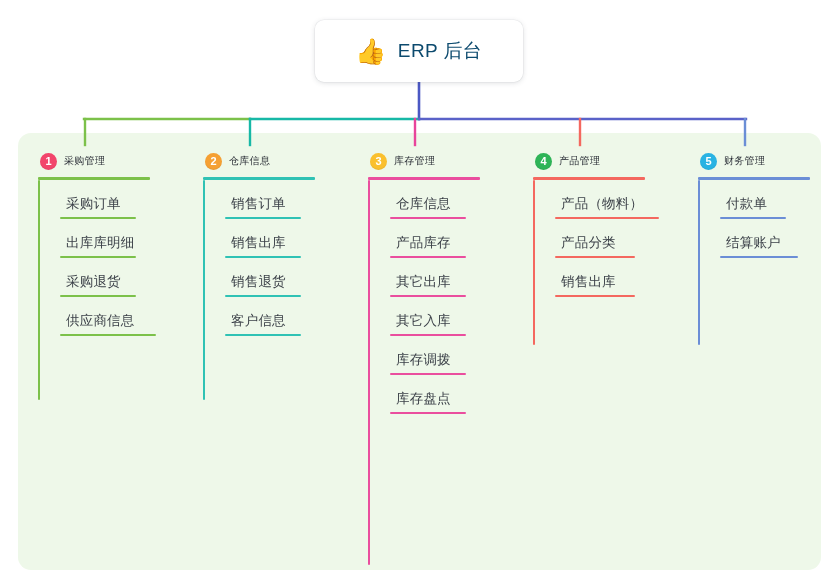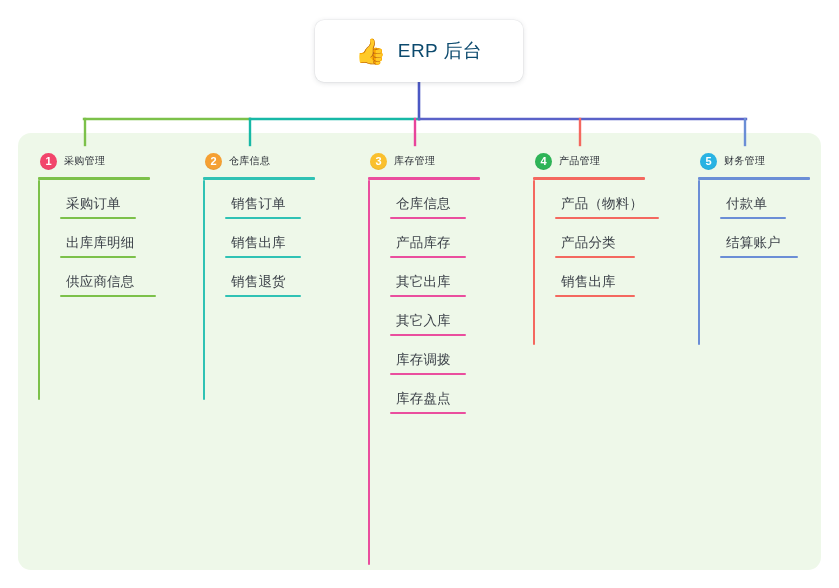--- a/index.html
+++ b/index.html
@@ -127,20 +127,24 @@
         <div class="spine" style="background: rgb(124, 193, 74); height: 220px;"></div>
         <div class="leaf">
           <span class="leaf-text">采购订单</span>
           <div class="leaf-rule" style="width: 76px; background: rgb(124, 193, 74);"></div>
         </div>
         <div class="leaf">
           <span class="leaf-text">出库库明细</span>
           <div class="leaf-rule" style="width: 76px; background: rgb(124, 193, 74);"></div>
         </div>
         <div class="leaf">
+          <span class="leaf-text">采购退货</span>
+          <div class="leaf-rule" style="width: 76px; background: rgb(124, 193, 74);"></div>
+        </div>
+        <div class="leaf">
           <span class="leaf-text">供应商信息</span>
           <div class="leaf-rule" style="width: 96px; background: rgb(124, 193, 74);"></div>
         </div>
       </div>
     </div>
     <div class="col" style="left: 203px; top: 150px;">
       <div class="col-head">
         <span class="badge" style="background: rgb(245, 160, 51);">2</span>
         <span class="head-label">仓库信息</span>
       </div>
@@ -152,20 +156,24 @@
           <div class="leaf-rule" style="width: 76px; background: rgb(47, 194, 180);"></div>
         </div>
         <div class="leaf">
           <span class="leaf-text">销售出库</span>
           <div class="leaf-rule" style="width: 76px; background: rgb(47, 194, 180);"></div>
         </div>
         <div class="leaf">
           <span class="leaf-text">销售退货</span>
           <div class="leaf-rule" style="width: 76px; background: rgb(47, 194, 180);"></div>
         </div>
+        <div class="leaf">
+          <span class="leaf-text">客户信息</span>
+          <div class="leaf-rule" style="width: 76px; background: rgb(47, 194, 180);"></div>
+        </div>
       </div>
     </div>
     <div class="col" style="left: 368px; top: 150px;">
       <div class="col-head">
         <span class="badge" style="background: rgb(250, 192, 46);">3</span>
         <span class="head-label">库存管理</span>
       </div>
       <div class="head-rule" style="width: 112px; background: rgb(234, 78, 158);"></div>
       <div class="leaves">
         <div class="spine" style="background: rgb(234, 78, 158); height: 385px;"></div>

